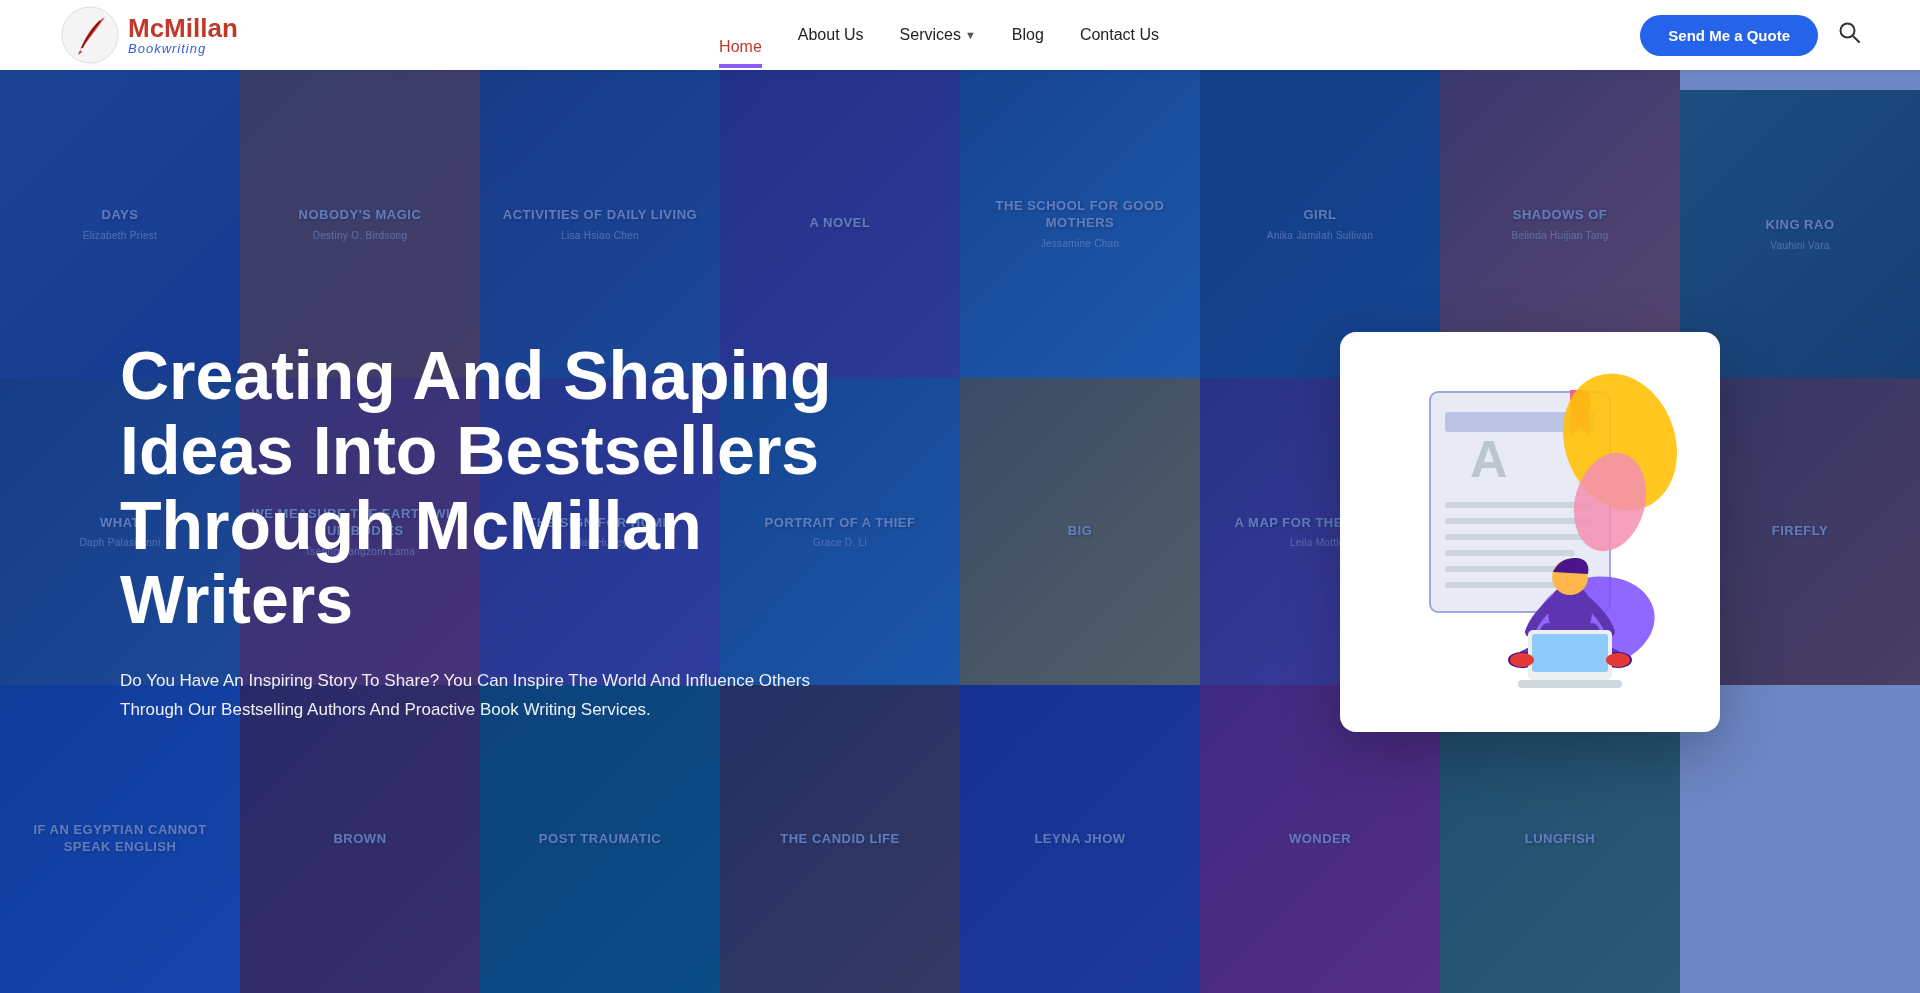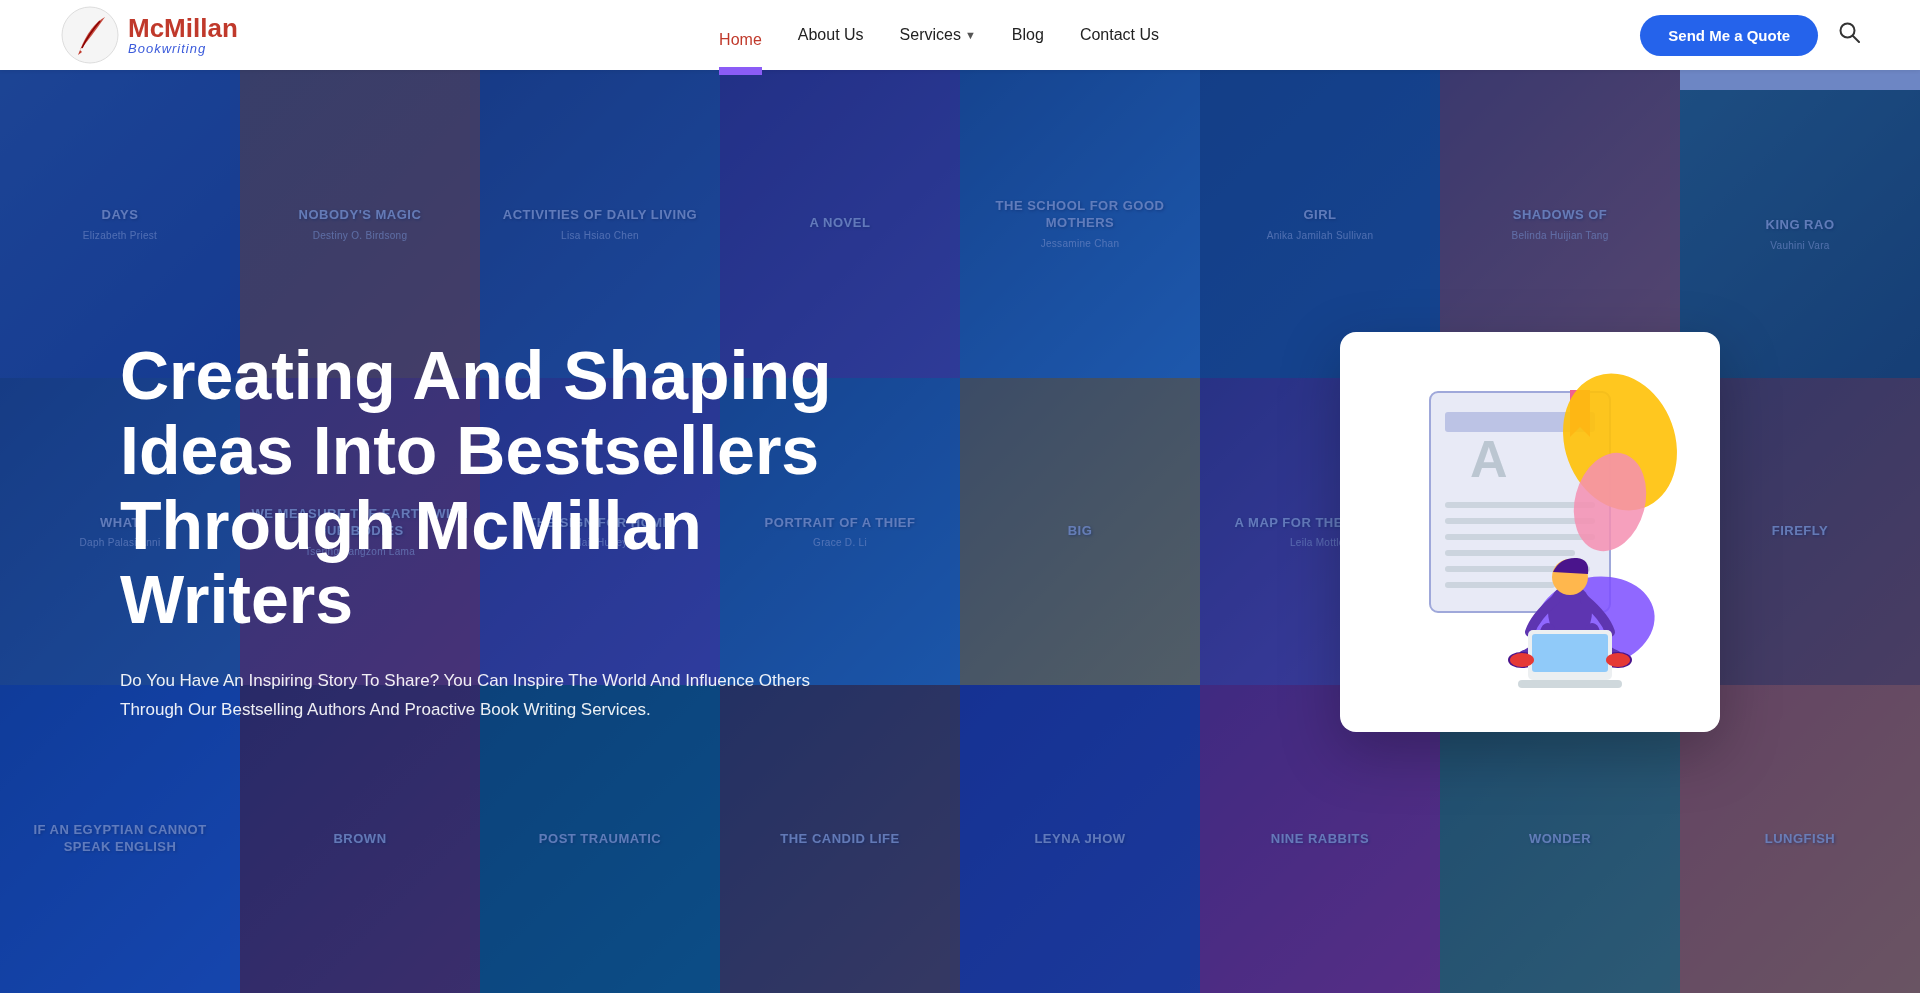--- a/index.html
+++ b/index.html
@@ -49,22 +49,22 @@
       gap: 36px;
     }
     nav a {
       text-decoration: none;
       color: #222;
       font-size: 16px;
       font-weight: 500;
     }
     nav a.active {
       color: #c0392b;
-      border-bottom: 8px solid #8b5cf6;
-      padding-bottom: 18px;
+      border-bottom: 4px solid #8b5cf6;
+      padding-bottom: 8px;
       margin-top: 35px;
     }
     .services-nav {
       display: flex;
       align-items: center;
       gap: 4px;
     }
     .chevron-down {
       font-size: 11px;
       color: #555;
@@ -383,25 +383,20 @@
           <span class="book-title-text">THE CANDID LIFE</span>
         </div>
     </div>
     <div class="book-cell">
       <div class="book-cell-label">
           <span class="book-title-text">LEYNA JHOW</span>
         </div>
     </div>
     <div class="book-cell">
       <div class="book-cell-label">
-          <span class="book-title-text">NINE RABBITS</span>
-        </div>
-    </div>
-    <div class="book-cell">
-      <div class="book-cell-label">
           <span class="book-title-text">WONDER</span>
         </div>
     </div>
     <div class="book-cell">
       <div class="book-cell-label">
           <span class="book-title-text">LUNGFISH</span>
         </div>
     </div>
   </div>
 

